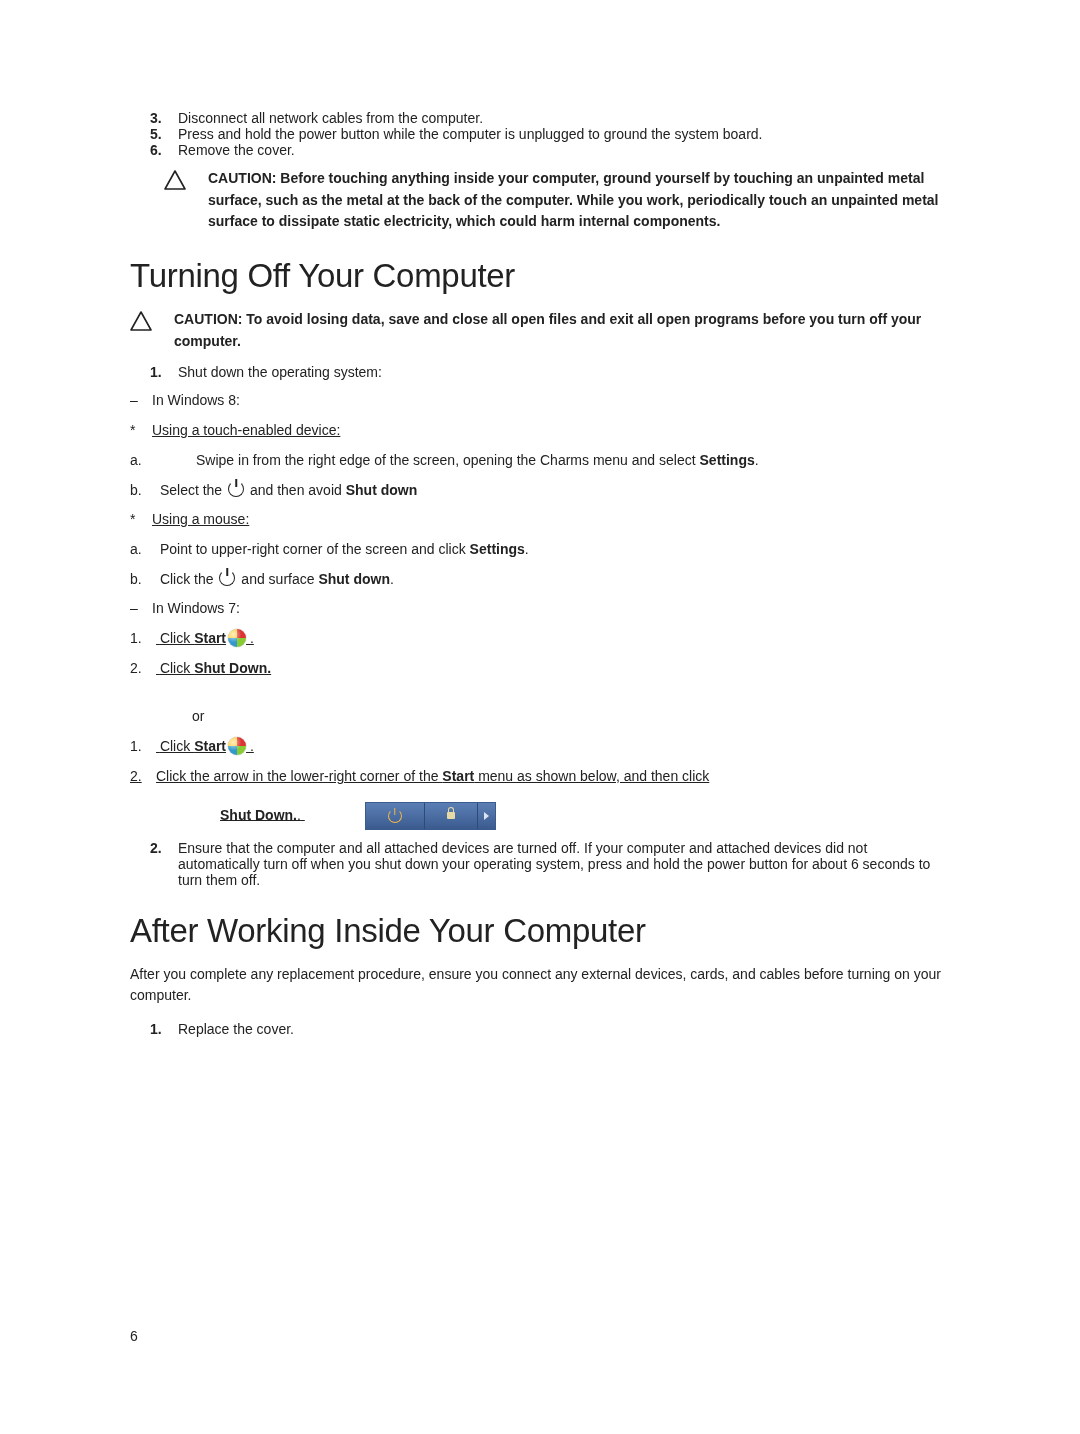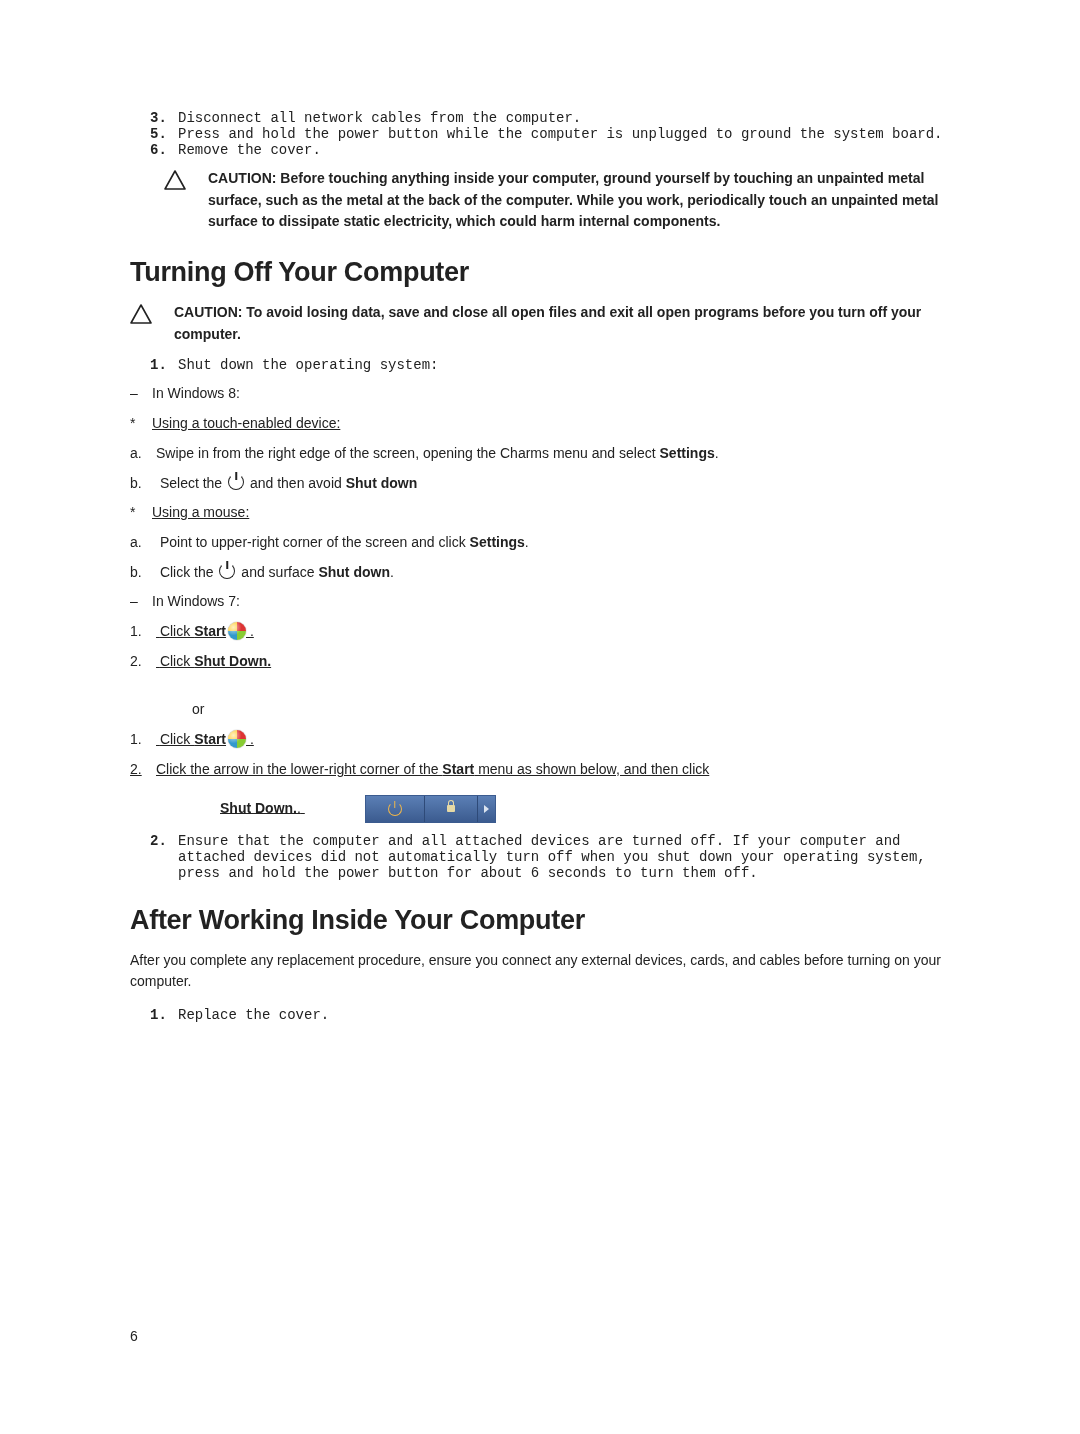--- a/index.html
+++ b/index.html
@@ -10,42 +10,42 @@
     padding: 0;
     background: #fff;
   }
   .page {
     width: 1080px;
     min-height: 1434px;
     box-sizing: border-box;
     padding: 110px 130px 60px 130px;
     position: relative;
   }
-  .ol-main { padding-left: 20px; margin: 0 0 10px 0; font-family: Liberation Mono, monospace; }
+  .ol-main { padding-left: 20px; margin: 0 0 10px 0; }
   .ol-main .num { font-weight: bold; display: inline-block; width: 28px; vertical-align: top; }
   .ol-main .txt { display: inline-block; width: calc(100% - 34px); vertical-align: top; }
 
   .caution-block {
     display: flex;
     gap: 20px;
     margin: 8px 0 12px 34px;
     line-height: 1.55;
   }
   .caution-block.noindent { margin-left: 0; }
   .caution-icon {
     flex: 0 0 24px;
     display: flex;
     align-items: flex-start;
     padding-top: 2px;
   }
   .caution-text { font-weight: bold; }
 
   h2.section {
-    font-size: 27px;
-    font-weight: bold;
+    font-size: 33px;
+    font-weight: normal;
     margin: 24px 0 14px 0;
     letter-spacing: -0.3px;
   }
 
   .sub1 { margin-left: 34px; margin-top: 8px; }
   .sub2 { margin-left: 62px; text-decoration: underline; }
   .sub3 { margin-left: 92px; }
   .sub-step-line { line-height: 1.55; margin: 8px 0; }
   .marker-dash { display: inline-block; width: 22px; }
   .marker-star { display: inline-block; width: 22px; }
@@ -171,21 +171,21 @@
   <div class="sub1 sub-step-line">
     <span class="marker-dash">–</span><span>In Windows 8:</span>
   </div>
 
   <div class="sub2 sub-step-line">
     <span class="marker-star">*</span><span>Using a touch-enabled device:</span>
   </div>
 
   <div class="sub3 sub-step-line" style="display:flex;">
     <span class="marker-a">a.</span>
-    <span style="flex:1;">
+    <span style="flex:1;margin-left:40px;">
       <span>Swipe in from the right edge of the screen, opening the Charms menu and select </span><span class="bold">Settings</span><span>.</span>
     </span>
   </div>
 
   <div class="sub3 sub-step-line">
     <span class="marker-a">b.</span>
     <span>Select the </span>
     <span class="power-icon"></span>
     <span> and then avoid </span><span class="bold">Shut down</span>
   </div>

